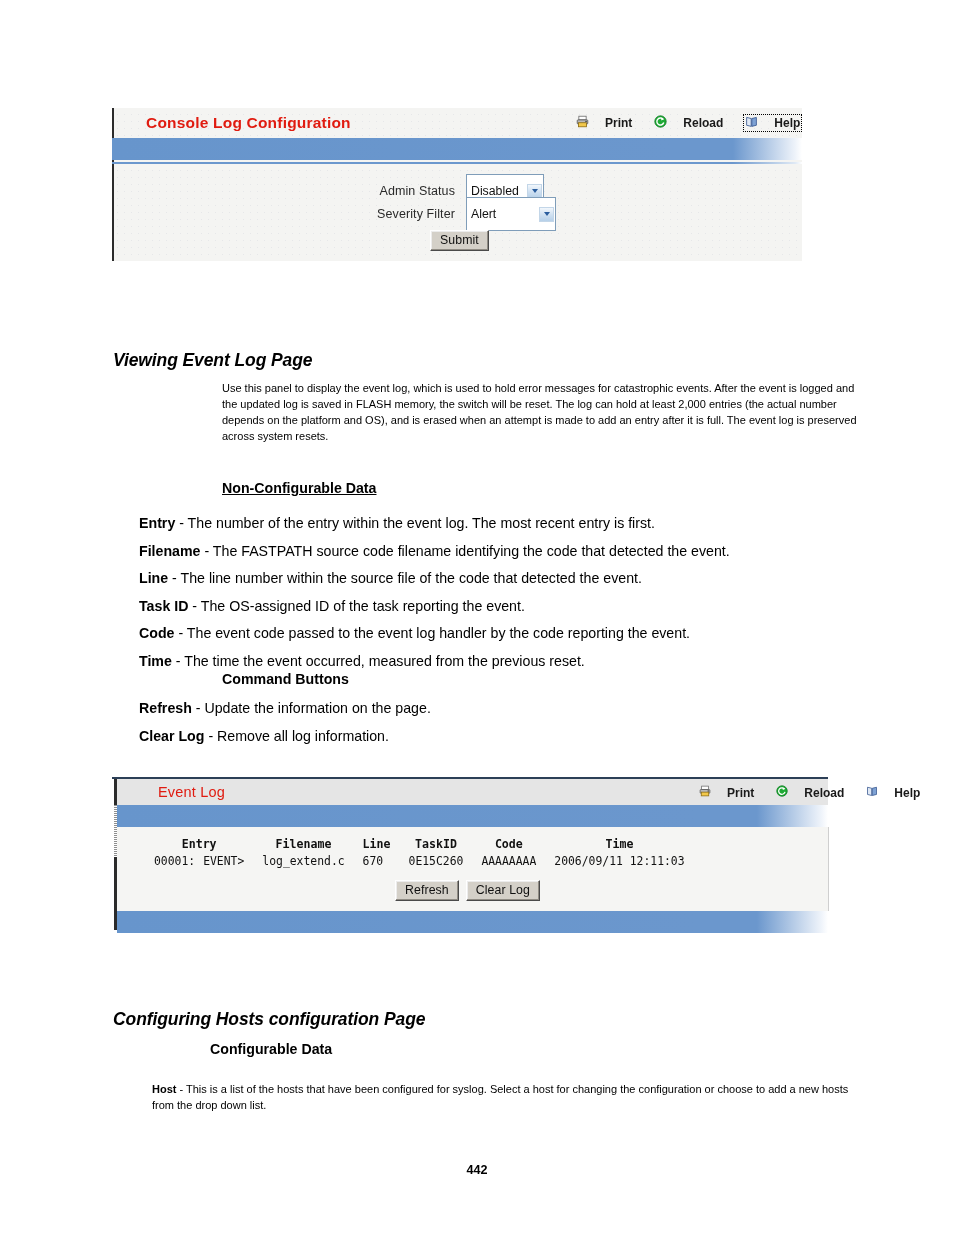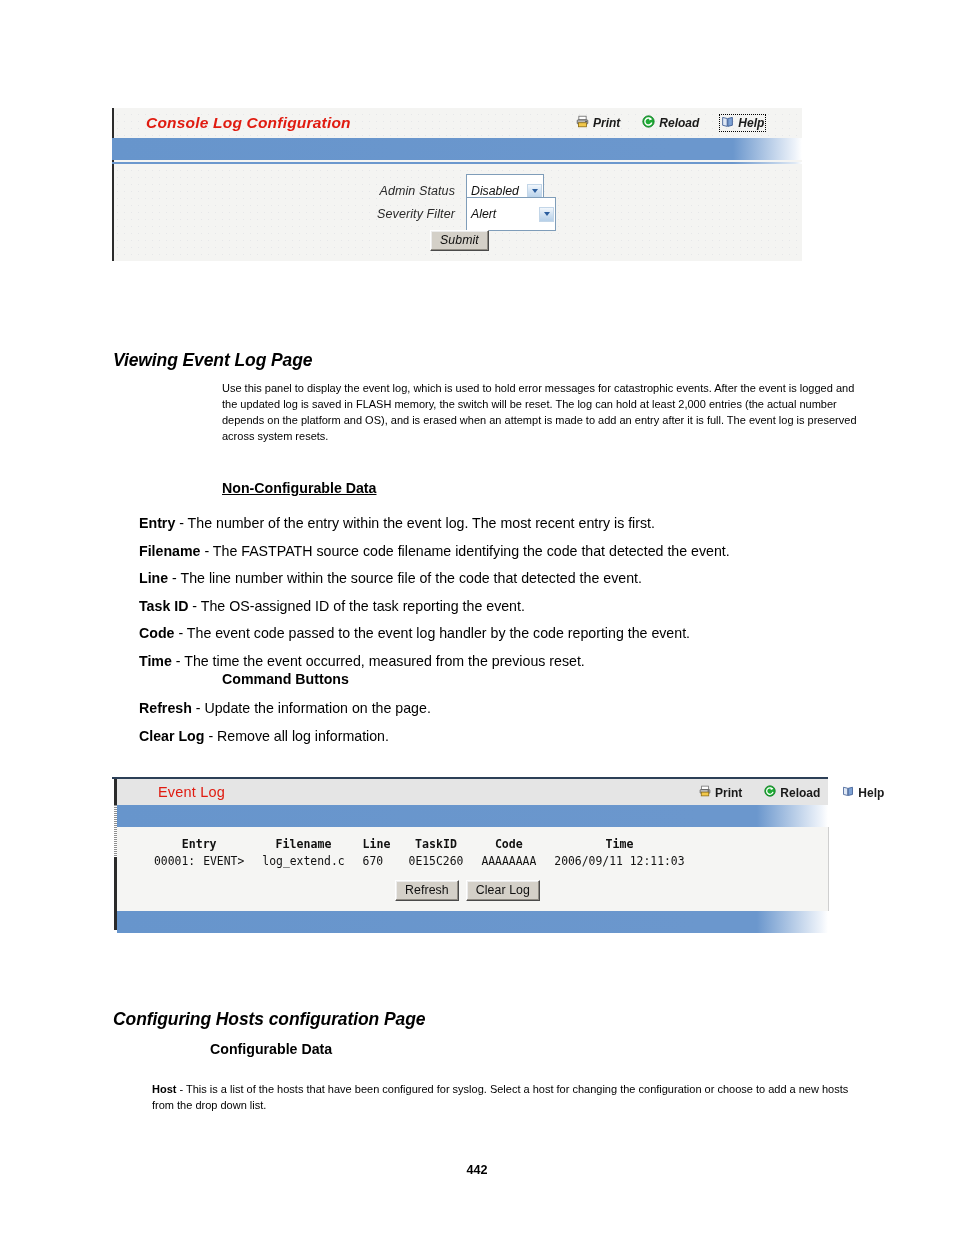--- a/index.html
+++ b/index.html
@@ -62,21 +62,20 @@
   
   .shot {
     position: absolute;
     background: #f4f4f2;
     
     background-image:
       radial-gradient(rgba(170,175,195,0.30) 0.6px, transparent 0.7px),
       radial-gradient(rgba(170,175,195,0.18) 0.6px, transparent 0.7px);
     background-size: 4px 4px, 7px 7px;
     background-position: 0 0, 2px 3px;
-    font-style: italic;
   }
   .shot-left-rule {
     position: absolute;
     left: 0; top: 0; bottom: 0;
     width: 2px;
     background: #2b2b2b;
   }
 
   .shot-titlebar {
     position: relative;
@@ -99,21 +98,21 @@
   .toolbar {
     position: absolute;
     display: flex;
     align-items: center;
     gap: 18px;
     white-space: nowrap;
   }
   .tool-item {
     display: flex;
     align-items: center;
-    gap: 4px;
+    gap: 16px;
     font-size: 12px;
     font-weight: bold;
     color: #1a1a1a;
     padding: 1px 2px;
   }
   .tool-item.focused {
     border: 1px dotted #000;
     padding: 0px 1px;
   }
   .tool-ico { display: block; }

